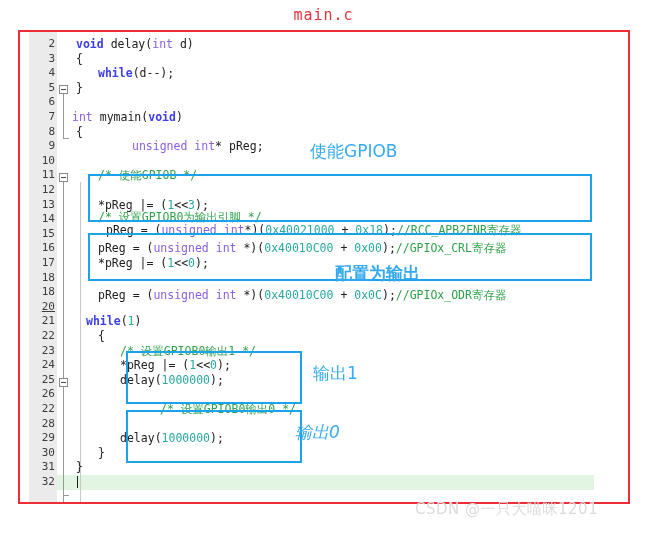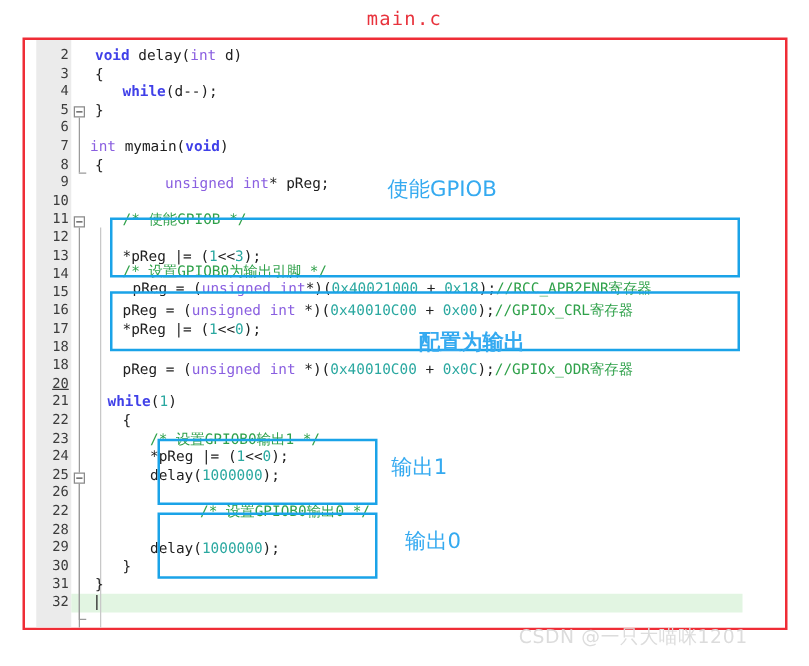--- a/index.html
+++ b/index.html
@@ -262,15 +262,15 @@
 </div>
 
 <div class="hl-box" style="left:88px;  top:174px; width:504px; height:48px;"></div>
 <div class="hl-box" style="left:88px;  top:233px; width:504px; height:48px;"></div>
 <div class="hl-box" style="left:126px; top:351px; width:176px; height:53px;"></div>
 <div class="hl-box" style="left:126px; top:410px; width:176px; height:53px;"></div>
 
 <div class="annot" style="left:310px; top:140px;">使能GPIOB</div>
 <div class="annot" style="left:335px; top:262px;font-weight:bold;">配置为输出</div>
 <div class="annot" style="left:313px; top:362px;">输出1</div>
-<div class="annot" style="left:324px; top:421px;">输出0</div>
+<div class="annot" style="left:295px; top:421px;font-style:italic;">输出0</div>
 
 <div class="watermark" style="left:415px; top:500px;">CSDN @一只大喵咪1201</div>
 
 </body></html>

